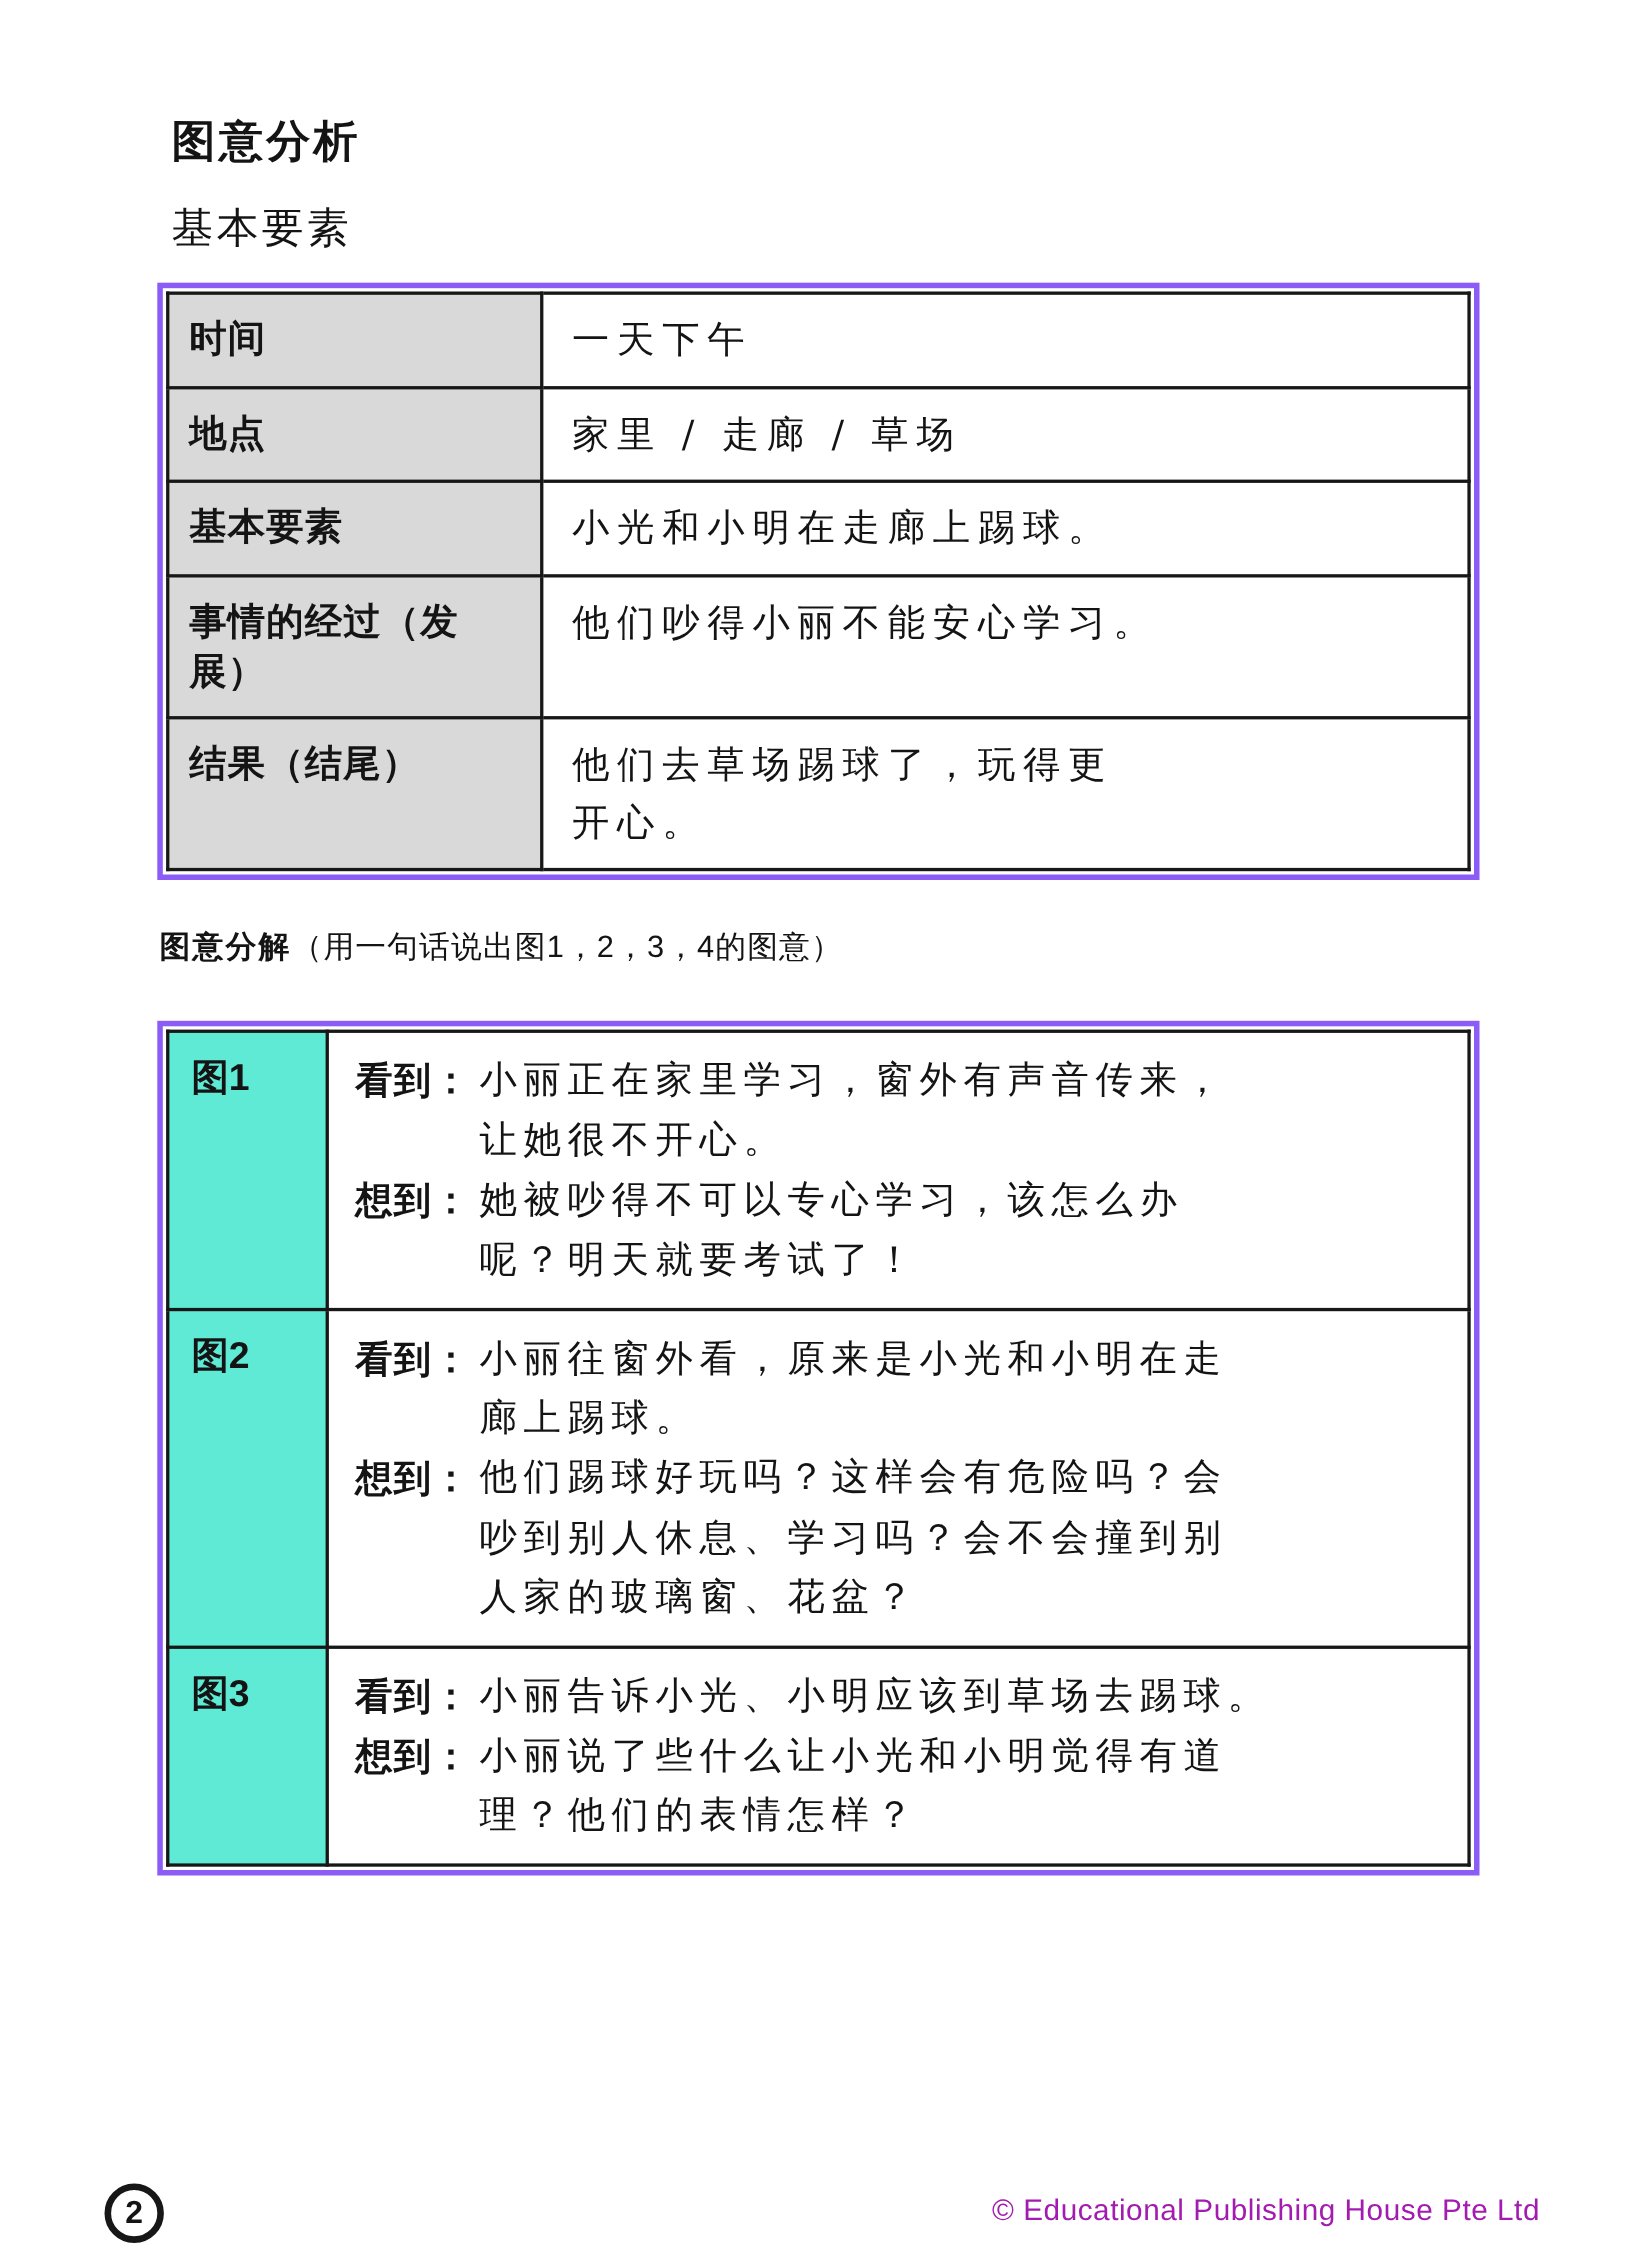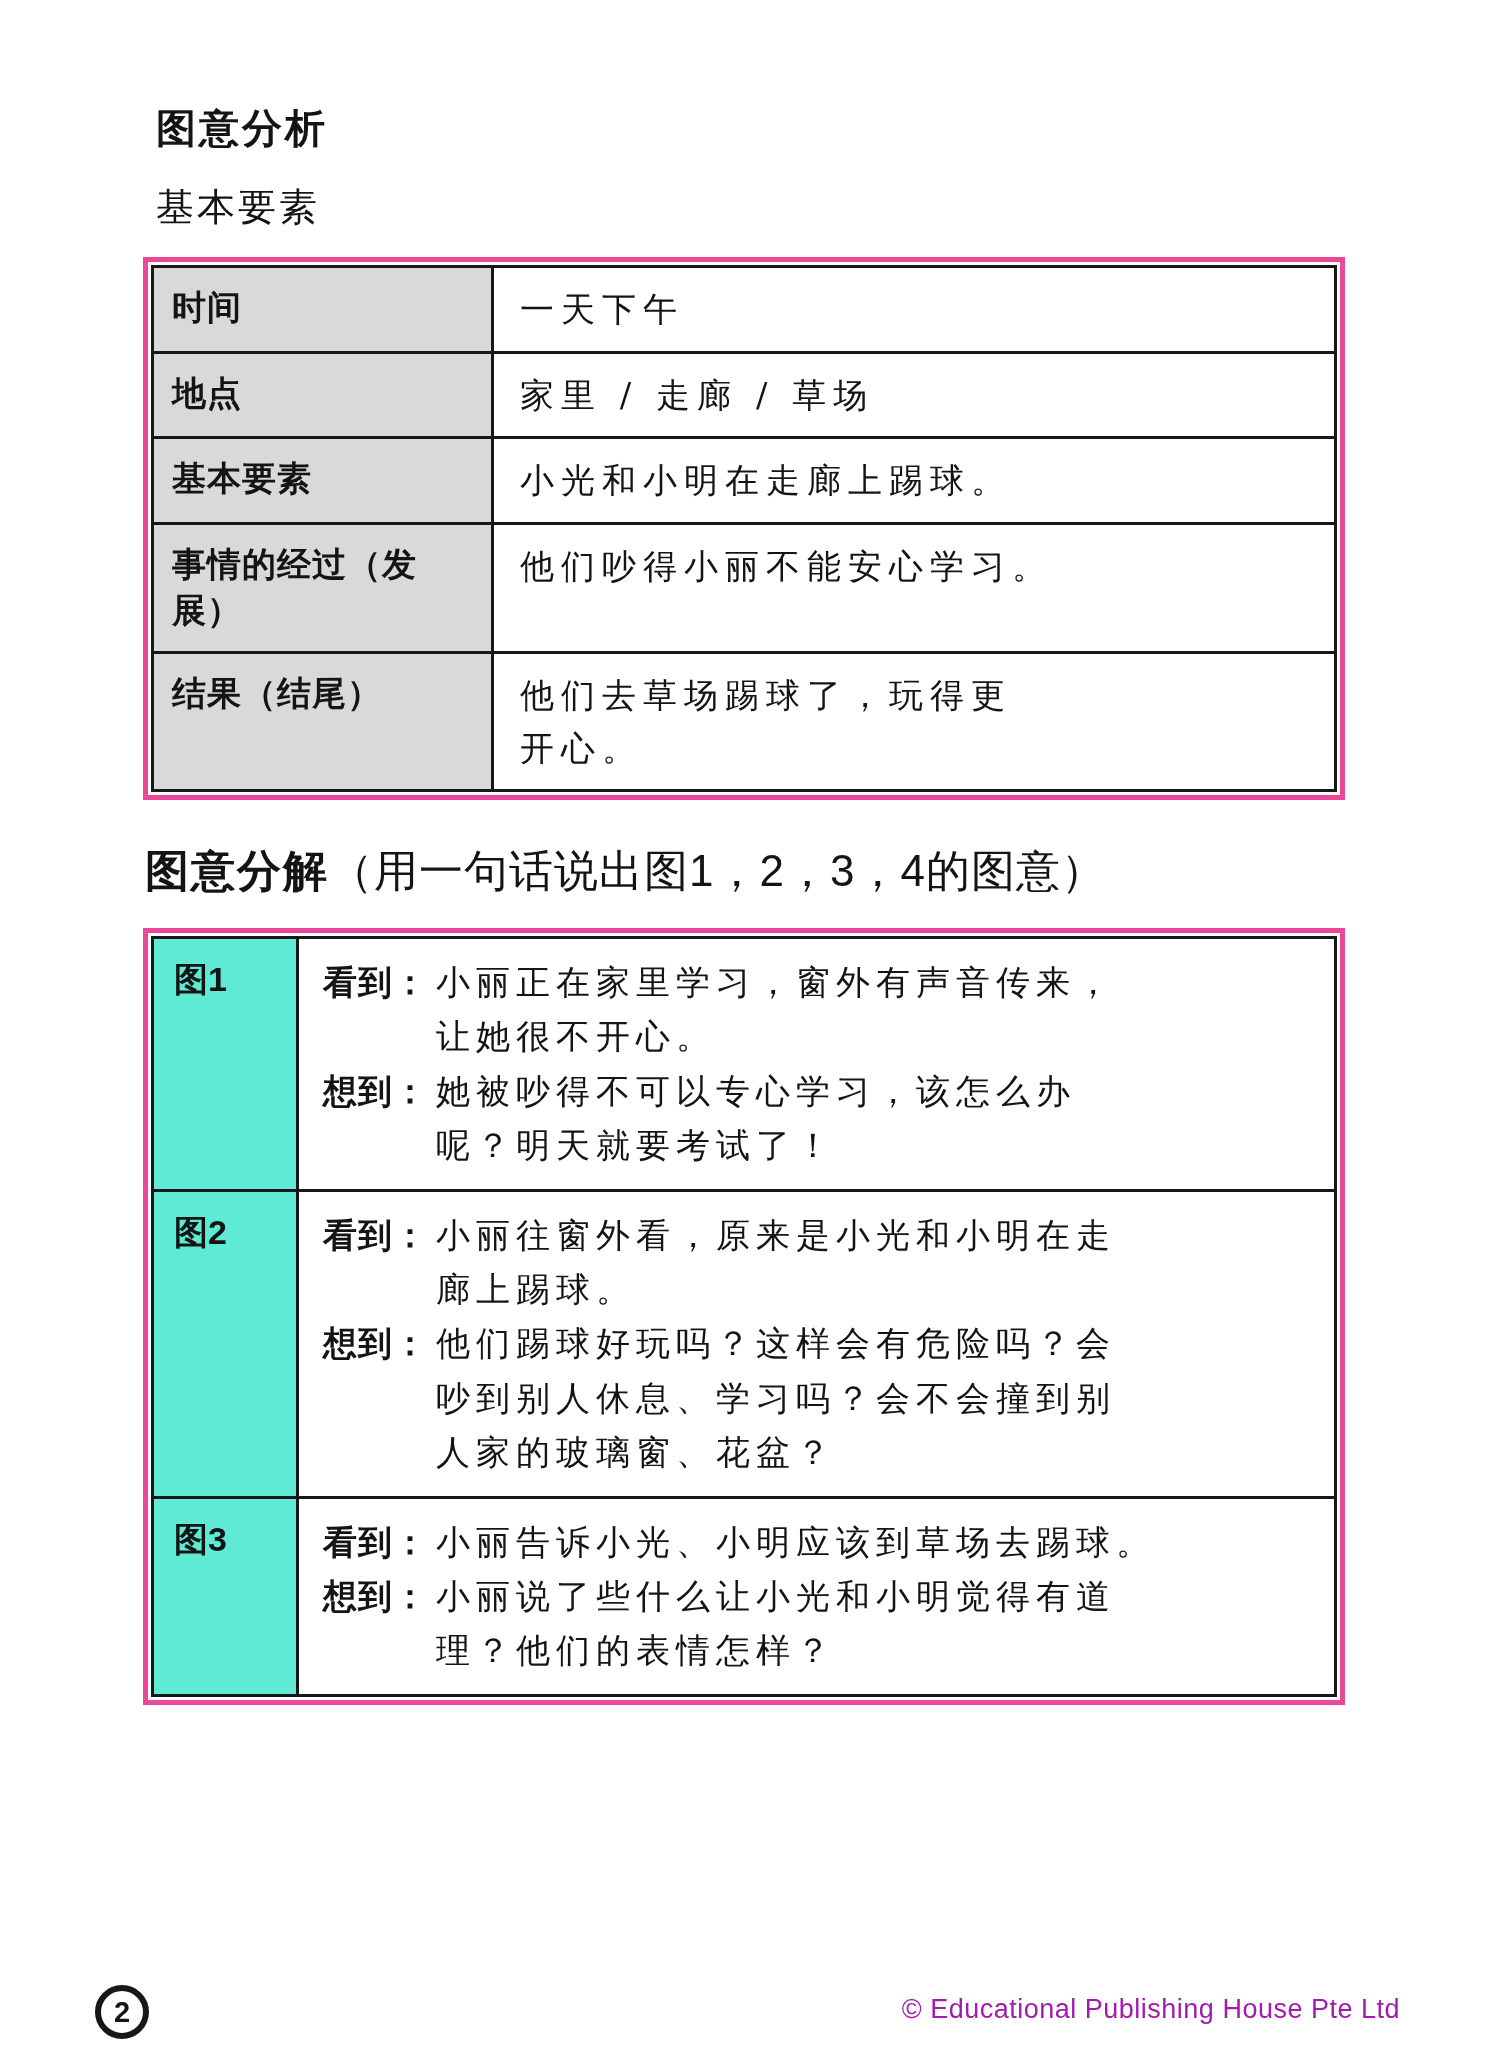--- a/index.html
+++ b/index.html
@@ -16,29 +16,29 @@
   .page-title {
     position: absolute; left: 156px; top: 101px;
     font-size: 40px; font-weight: bold; letter-spacing: 3px;
   }
   .page-subtitle {
     position: absolute; left: 156px; top: 182px;
     font-size: 38px; font-weight: normal; letter-spacing: 3px;
   }
   .section2-heading {
     position: absolute; left: 145px; top: 842px;
-    font-size: 44px; letter-spacing: 1px; white-space: nowrap;
+    font-size: 28px; letter-spacing: 1px; white-space: nowrap;
   }
   .section2-heading .bold { font-weight: bold; letter-spacing: 2px; }
   .section2-heading .note { font-weight: normal; }
 
   
   .tbl-frame {
     position: absolute; left: 143px;
-    border: 5px solid #ec4899;
+    border: 5px solid #8b5cf6;
     background: #ffffff;
     padding: 3px;
     box-sizing: border-box;
     width: 1202px;
   }
   .tbl-frame table {
     border-collapse: collapse;
     width: 100%;
     table-layout: fixed;
   }

